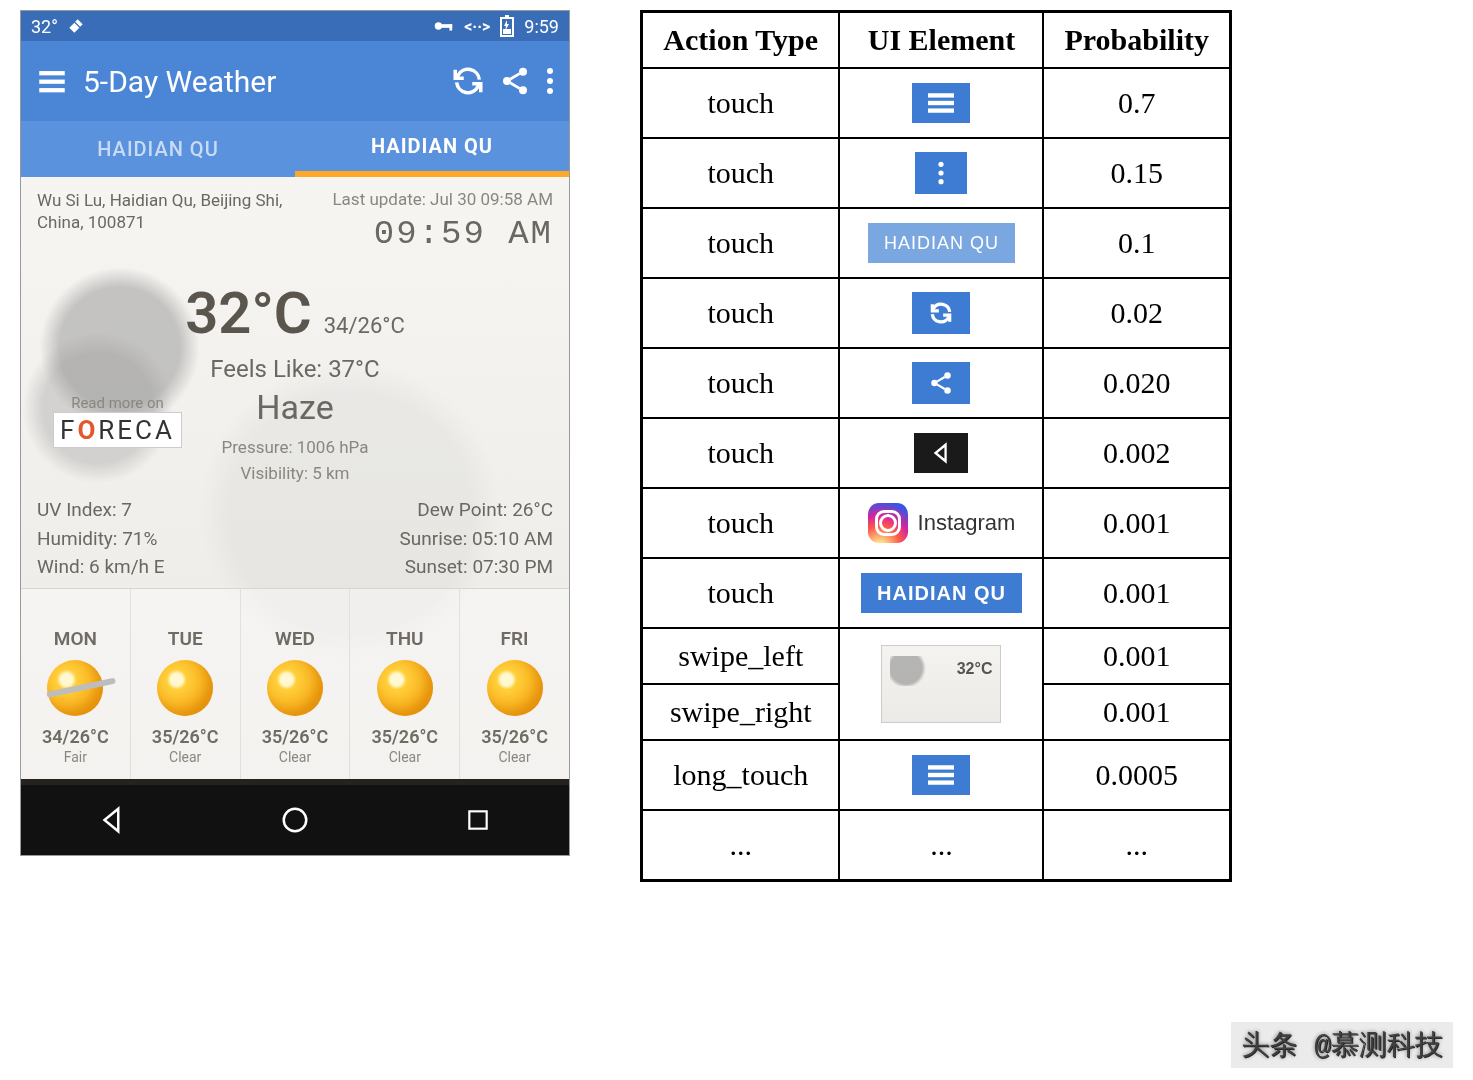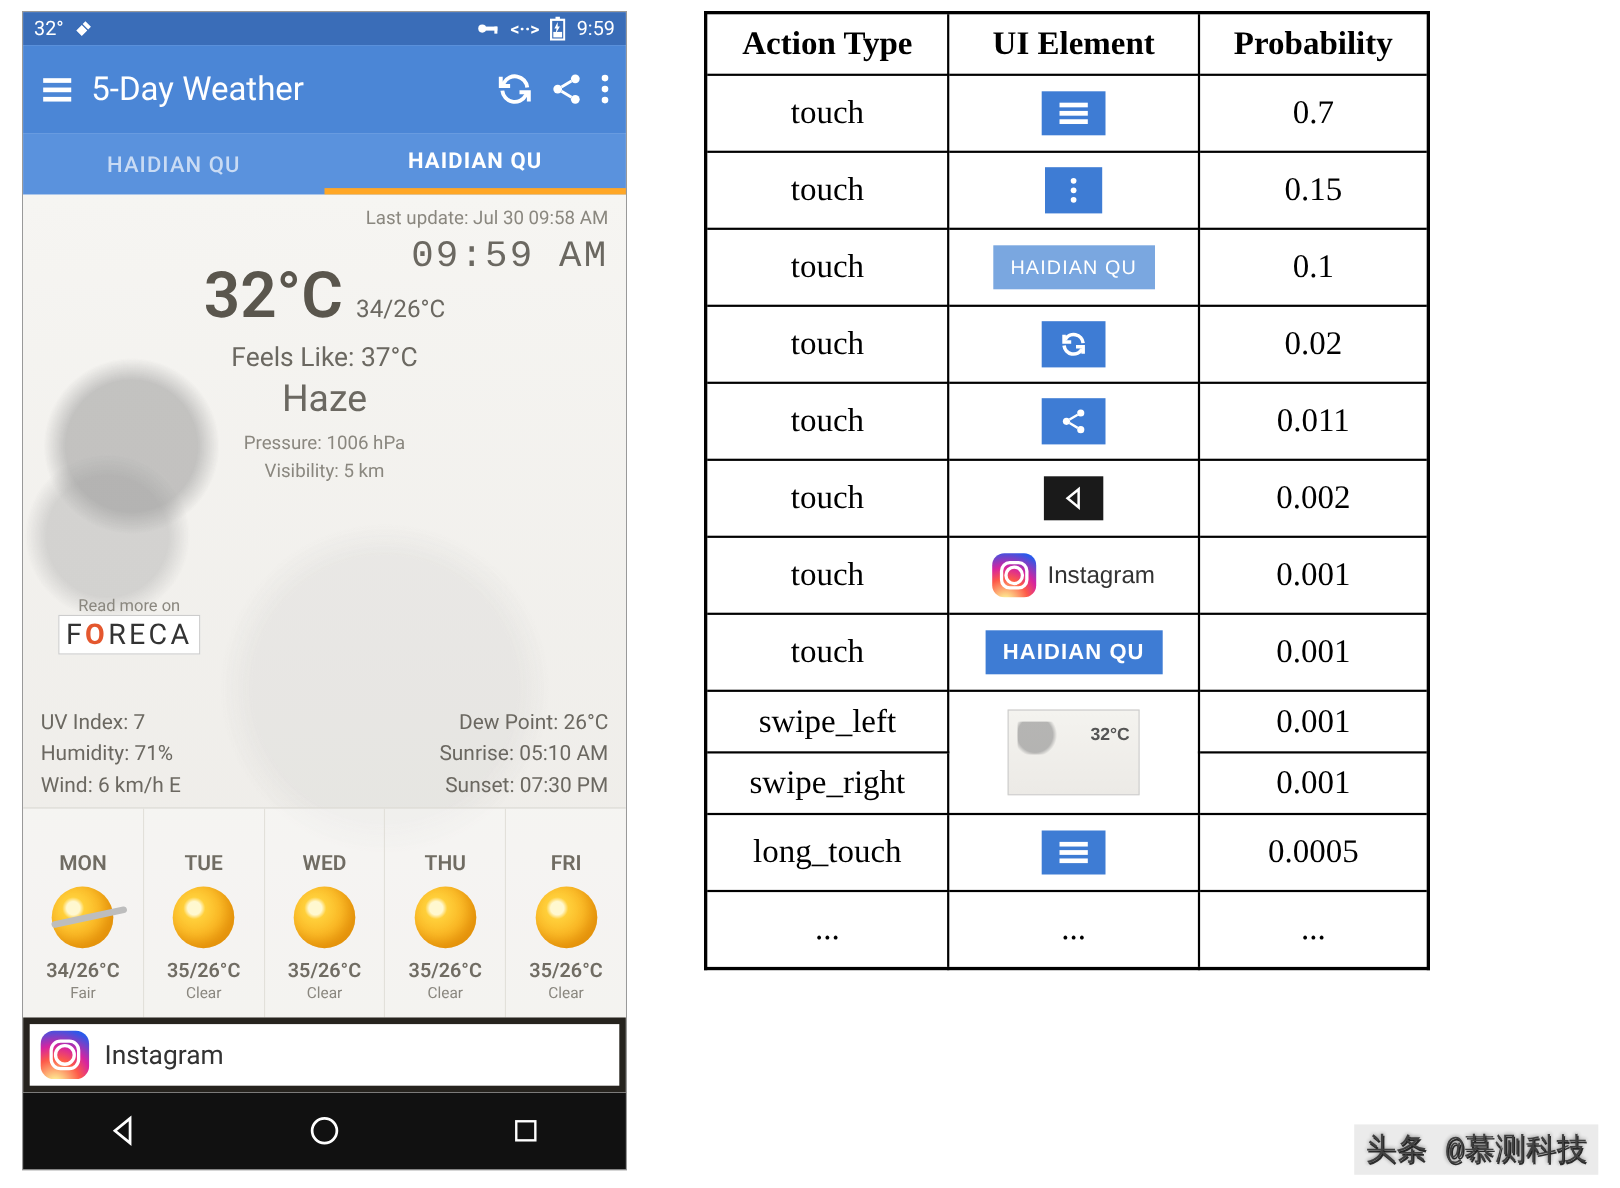--- a/index.html
+++ b/index.html
@@ -10,21 +10,21 @@
     height: 1080px;
     display: flex;
     gap: 70px;
     padding: 10px 20px;
     align-items: flex-start;
   }
 
   
   .phone {
     width: 550px;
-    height: 1054px;
+    height: 846px;
     border: 1px solid #999;
     background: #fff;
     display: flex;
     flex-direction: column;
     filter: blur(0.3px);
   }
   .status-bar {
     height: 30px;
     background: #3a6db8;
     color: #fff;
@@ -154,21 +154,21 @@
     display:flex;
     align-items:center;
     justify-content:space-around;
   }
   .nav-btn { width:40px; height:40px; display:flex; align-items:center; justify-content:center; }
 
   
   .action-table {
     border:3px solid #000;
     border-collapse: collapse;
-    width: 660px;
+    width: 592px;
     font-family: "Times New Roman", serif;
     font-size: 30px;
     filter: blur(0.3px);
   }
   .action-table th, .action-table td {
     border:2px solid #000;
     padding:10px 14px;
     text-align:center;
     vertical-align:middle;
   }
@@ -287,20 +287,21 @@
 
   <div class="tab-bar">
     <div class="tab inactive">HAIDIAN QU</div>
     <div class="tab active">HAIDIAN QU</div>
   </div>
 
   <div class="content">
     <div class="map-bg"></div>
 
     <div class="top-info">
+      <div class="location-line">Wu Si Lu, Haidian Qu, Beijing Shi, China, 100871</div>
       <div class="last-update">Last update: Jul 30  09:58 AM</div>
       <div class="digital-clock">09:59 AM</div>
     </div>
 
     <div class="main-weather" style="flex:1;">
       <div>
         <span class="big-temp">32°C</span>
         <span class="temp-range">34/26°C</span>
       </div>
       <div class="feels">Feels Like: 37°C</div>
@@ -459,21 +460,21 @@
             <span class="chip">
               <svg width="26" height="26" viewBox="0 0 24 24" fill="#fff">
                 <circle cx="18" cy="5" r="3"></circle>
                 <circle cx="6" cy="12" r="3"></circle>
                 <circle cx="18" cy="19" r="3"></circle>
                 <path d="M8.6 10.5l6.8-4M8.6 13.5l6.8 4" stroke="#fff" stroke-width="2"></path>
               </svg>
             </span>
           </div>
         </td>
-        <td>0.011</td>
+        <td>0.020</td>
       </tr>
       <tr>
         <td>touch</td>
         <td>
           <div class="ui-cell">
             <span class="chip dark">
               <svg width="22" height="22" viewBox="0 0 24 24" fill="none" stroke="#fff" stroke-width="2.5">
                 <path d="M17 3L6 12l11 9z"></path>
               </svg>
             </span>

